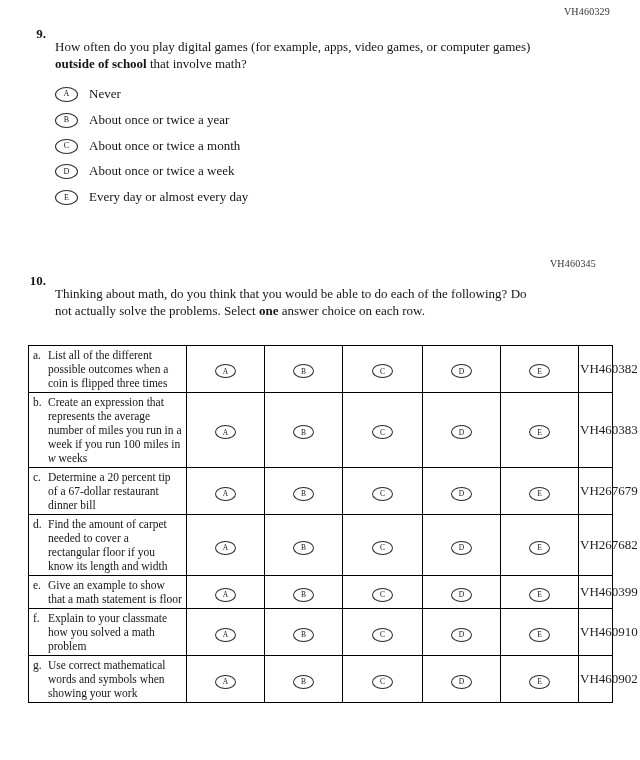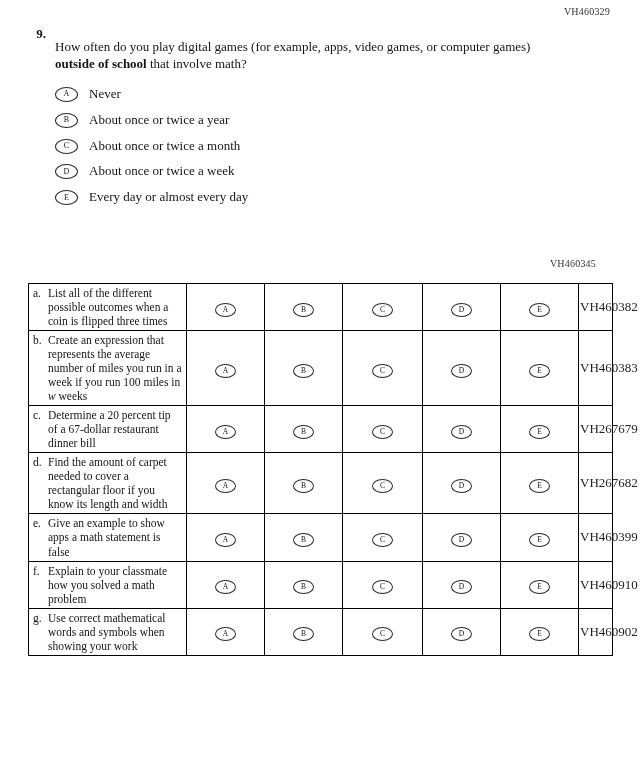--- a/index.html
+++ b/index.html
@@ -102,20 +102,26 @@
           <span class="option-label">Every day or almost every day</span>
         </div>
       </div>
     </div>
   </div>
 
   <div class="q10-code-wrap">
     <span class="form-code">VH460345</span>
   </div>
 
+  <div class="q q10">
+    <div class="qnum">10.</div>
+    <div class="qbody">
+      <p class="qtext"><span>Thinking about math, do you think that you would be able to do each of the following? Do not actually solve the problems. Select </span><b>one</b><span> answer choice on each row.</span></p>
+    </div>
+  </div>
 
   <table class="survey-table">
     <colgroup>
       <col style="width:158px">
         <col style="width:78px">
         <col style="width:78px">
         <col style="width:80px">
         <col style="width:78px">
         <col style="width:78px">
         <col style="width:34px">
@@ -179,21 +185,21 @@
       <td class="bubblecell"><span class="bubble">C</span></td>
       <td class="bubblecell"><span class="bubble">D</span></td>
       <td class="bubblecell"><span class="bubble">E</span></td>
       <td class="codecell">VH267682</td>
     </tr>
 
     <tr>
       <td class="rowcell">
         <div class="rowlab">
           <span class="rl-letter">e.</span>
-          <span class="rl-text">Give an example to show apps a math statement is false</span>
+          <span class="rl-text">Give an example to show that a math statement is floor</span>
         </div>
       </td>
       <td class="bubblecell"><span class="bubble">A</span></td>
       <td class="bubblecell"><span class="bubble">B</span></td>
       <td class="bubblecell"><span class="bubble">C</span></td>
       <td class="bubblecell"><span class="bubble">D</span></td>
       <td class="bubblecell"><span class="bubble">E</span></td>
       <td class="codecell">VH460399</td>
     </tr>
 

